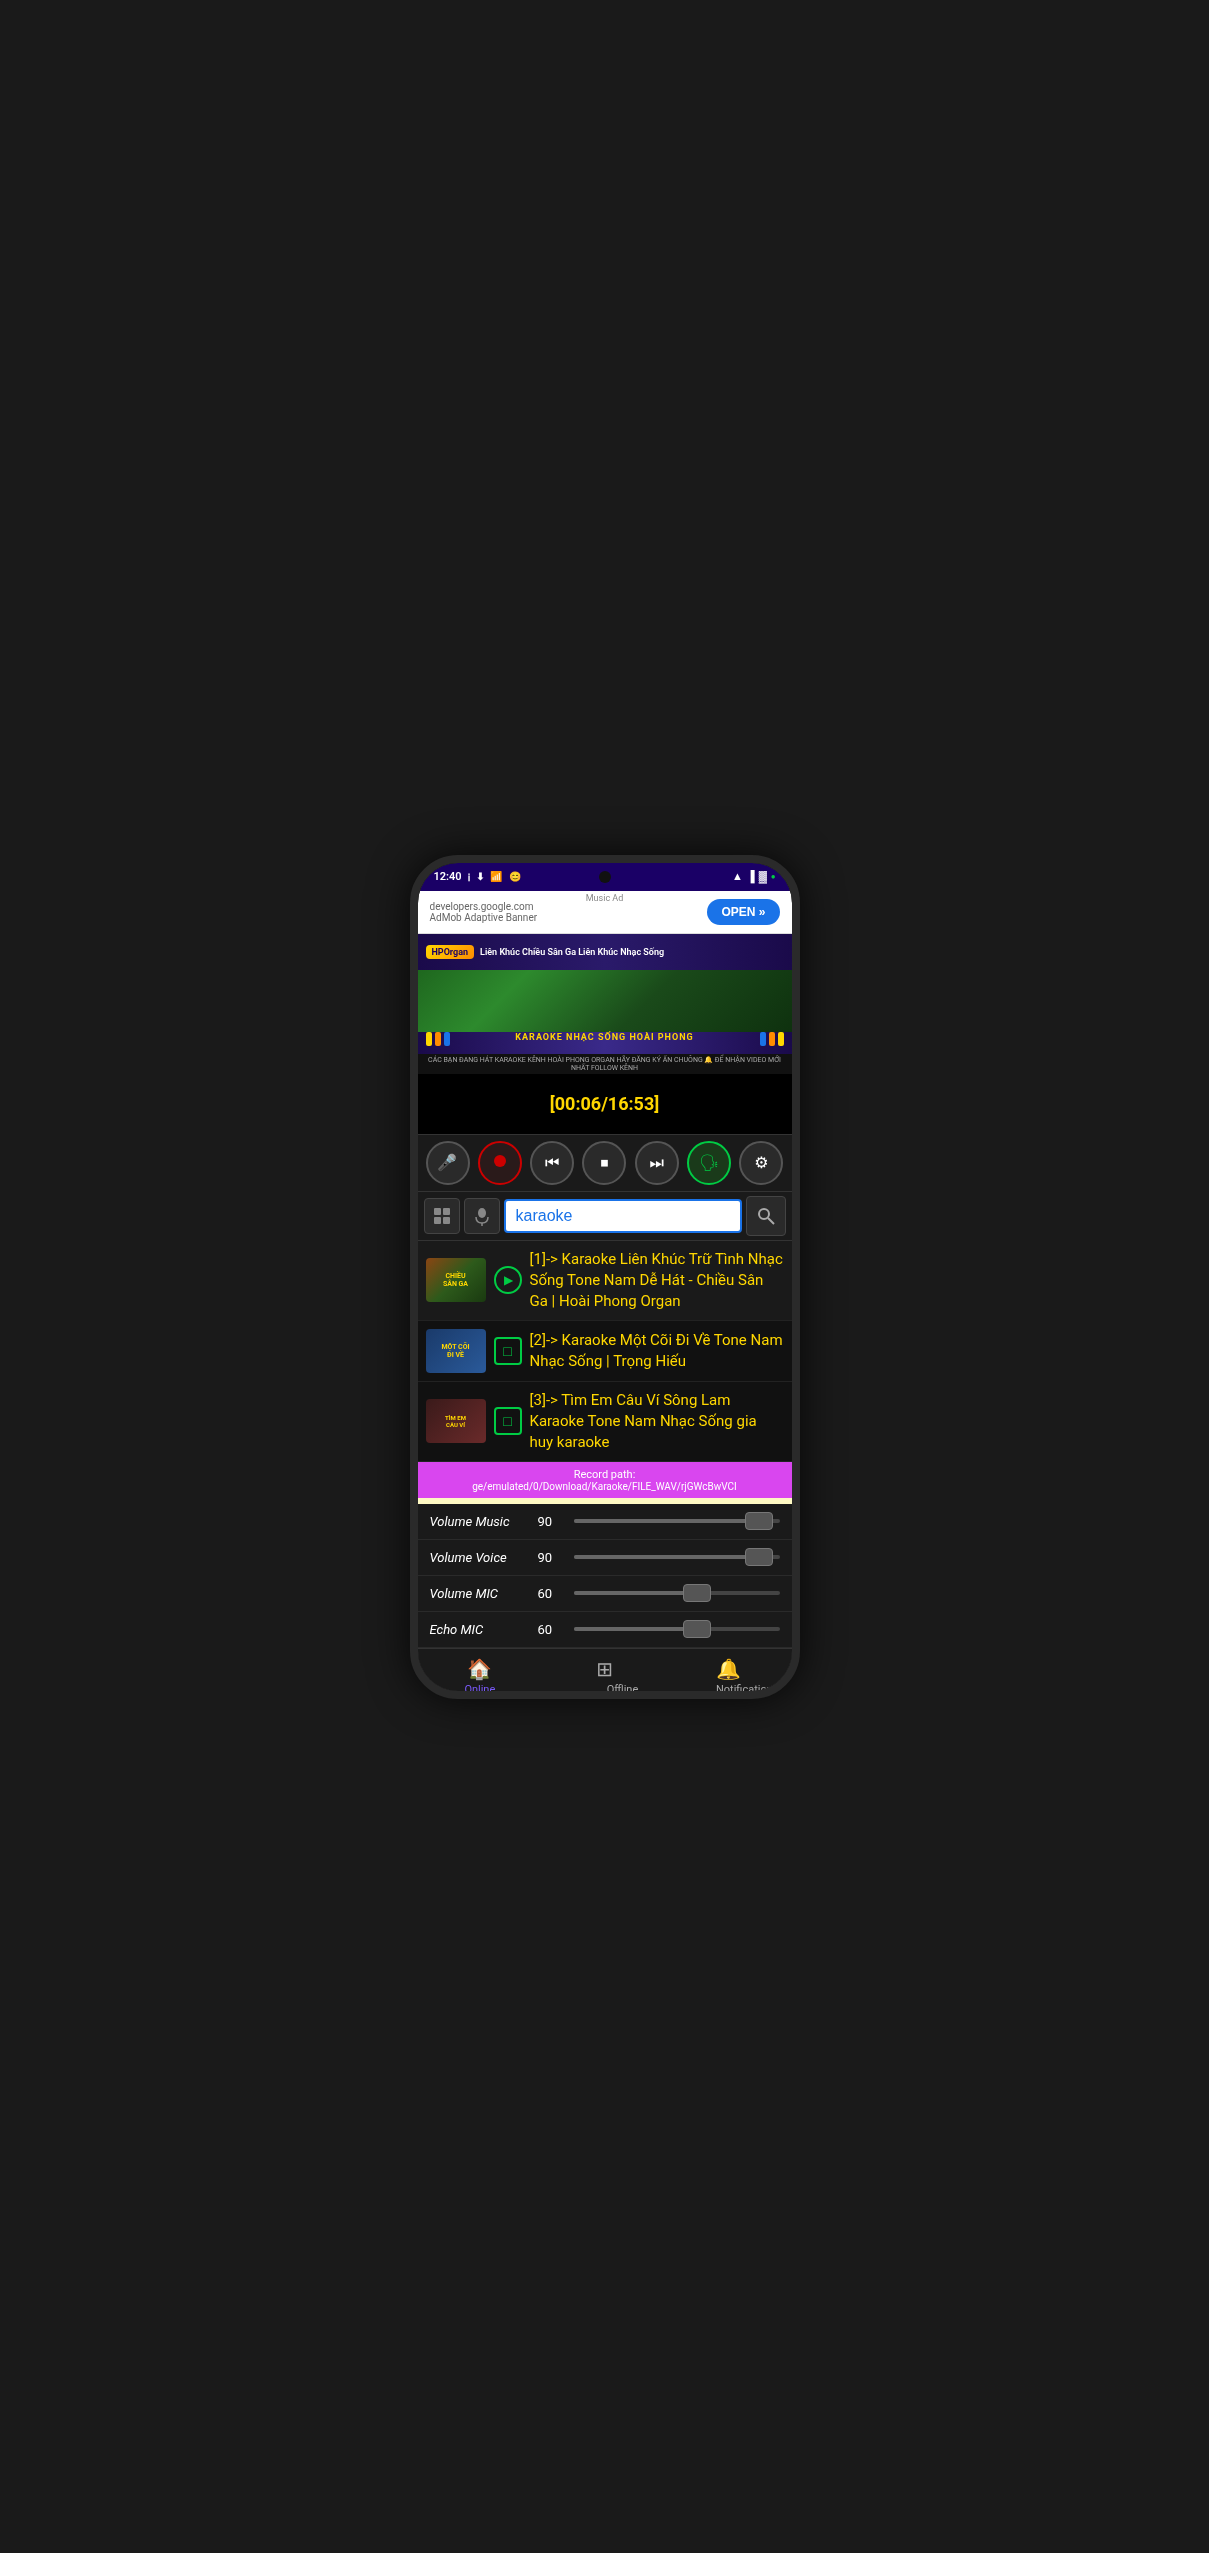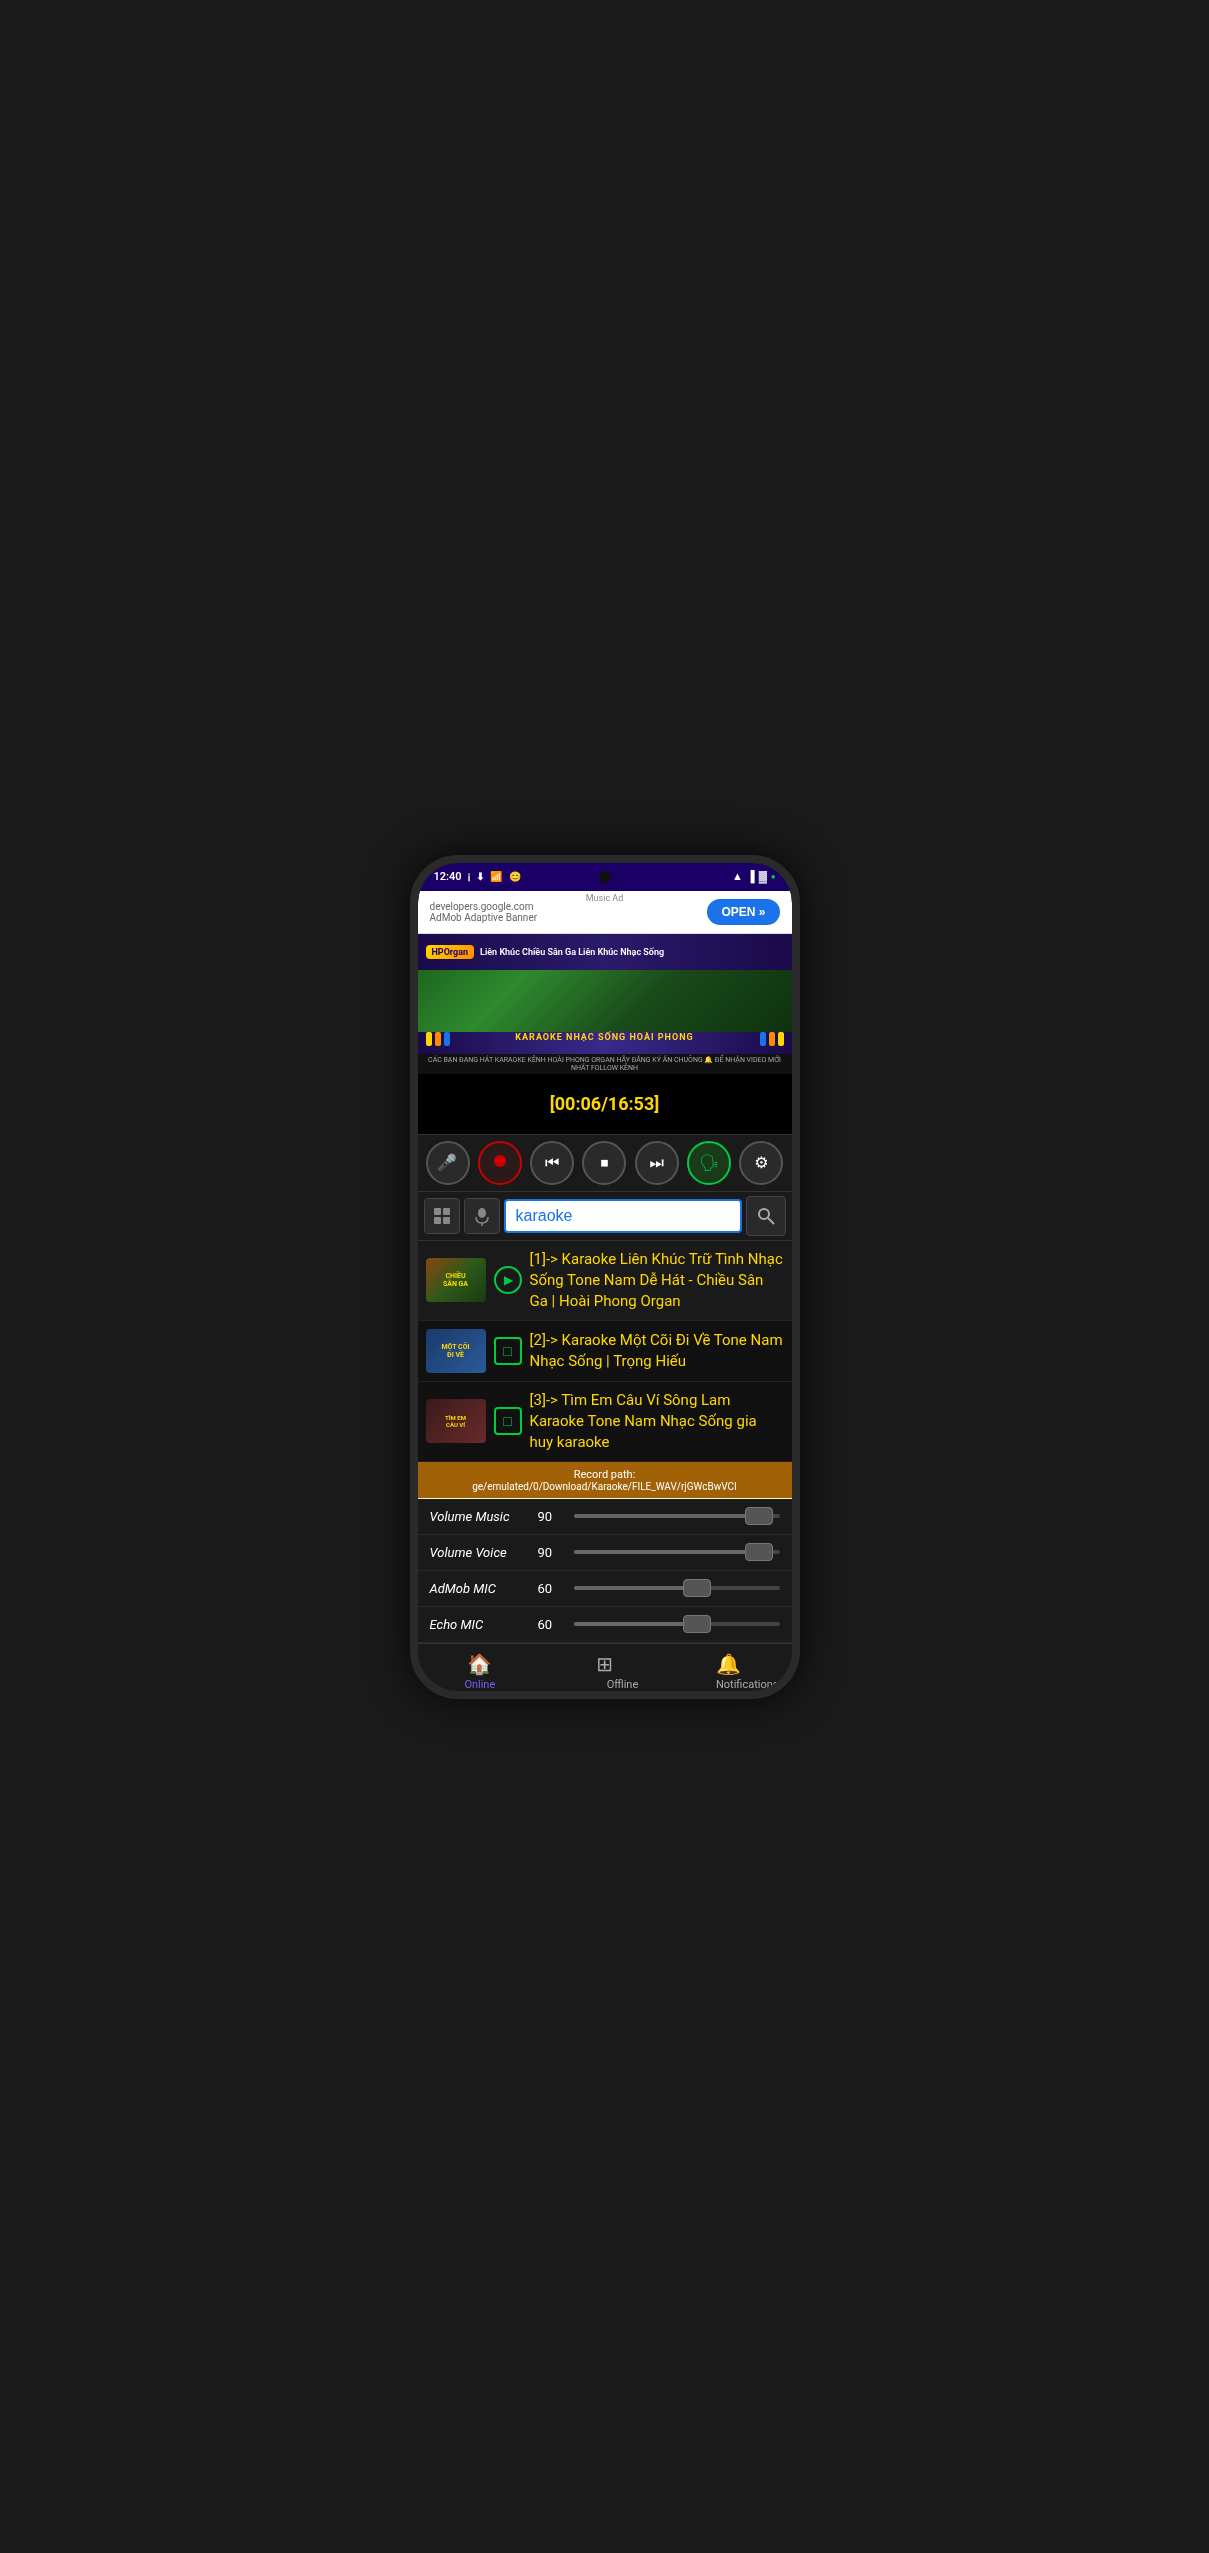--- a/index.html
+++ b/index.html
@@ -377,23 +377,23 @@
 
     .playlist-title {
       color: #ffd700;
       font-size: 15px;
       line-height: 1.4;
       flex: 1;
     }
 
     
     .record-path {
-      background: #a16207;
+      background: #d946ef;
       padding: 6px 10px;
-      border-bottom: 1px solid #fef9c3;
+      border-bottom: 6px solid #fef9c3;
     }
 
     .record-path-label {
       color: white;
       font-size: 11px;
       text-align: center;
     }
 
     .record-path-value {
       color: white;
@@ -647,21 +647,21 @@
     </div>
         <div class="volume-row">
       <span class="volume-label">Volume Voice</span>
       <span class="volume-value">90</span>
       <div class="slider-track">
         <div class="slider-fill" style="width:90%"></div>
         <div class="slider-thumb" style="left:calc(90% - 14px)"></div>
       </div>
     </div>
         <div class="volume-row">
-      <span class="volume-label">AdMob MIC</span>
+      <span class="volume-label">Volume MIC</span>
       <span class="volume-value">60</span>
       <div class="slider-track">
         <div class="slider-fill" style="width:60%"></div>
         <div class="slider-thumb" style="left:calc(60% - 14px)"></div>
       </div>
     </div>
         <div class="volume-row">
       <span class="volume-label">Echo MIC</span>
       <span class="volume-value">60</span>
       <div class="slider-track">

